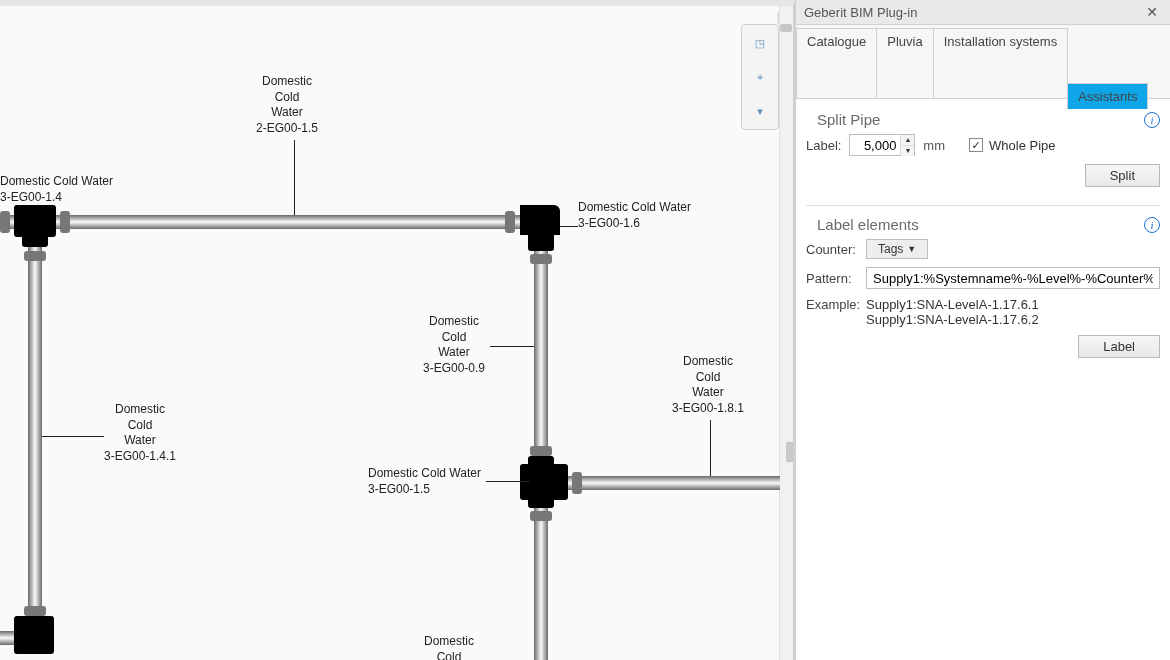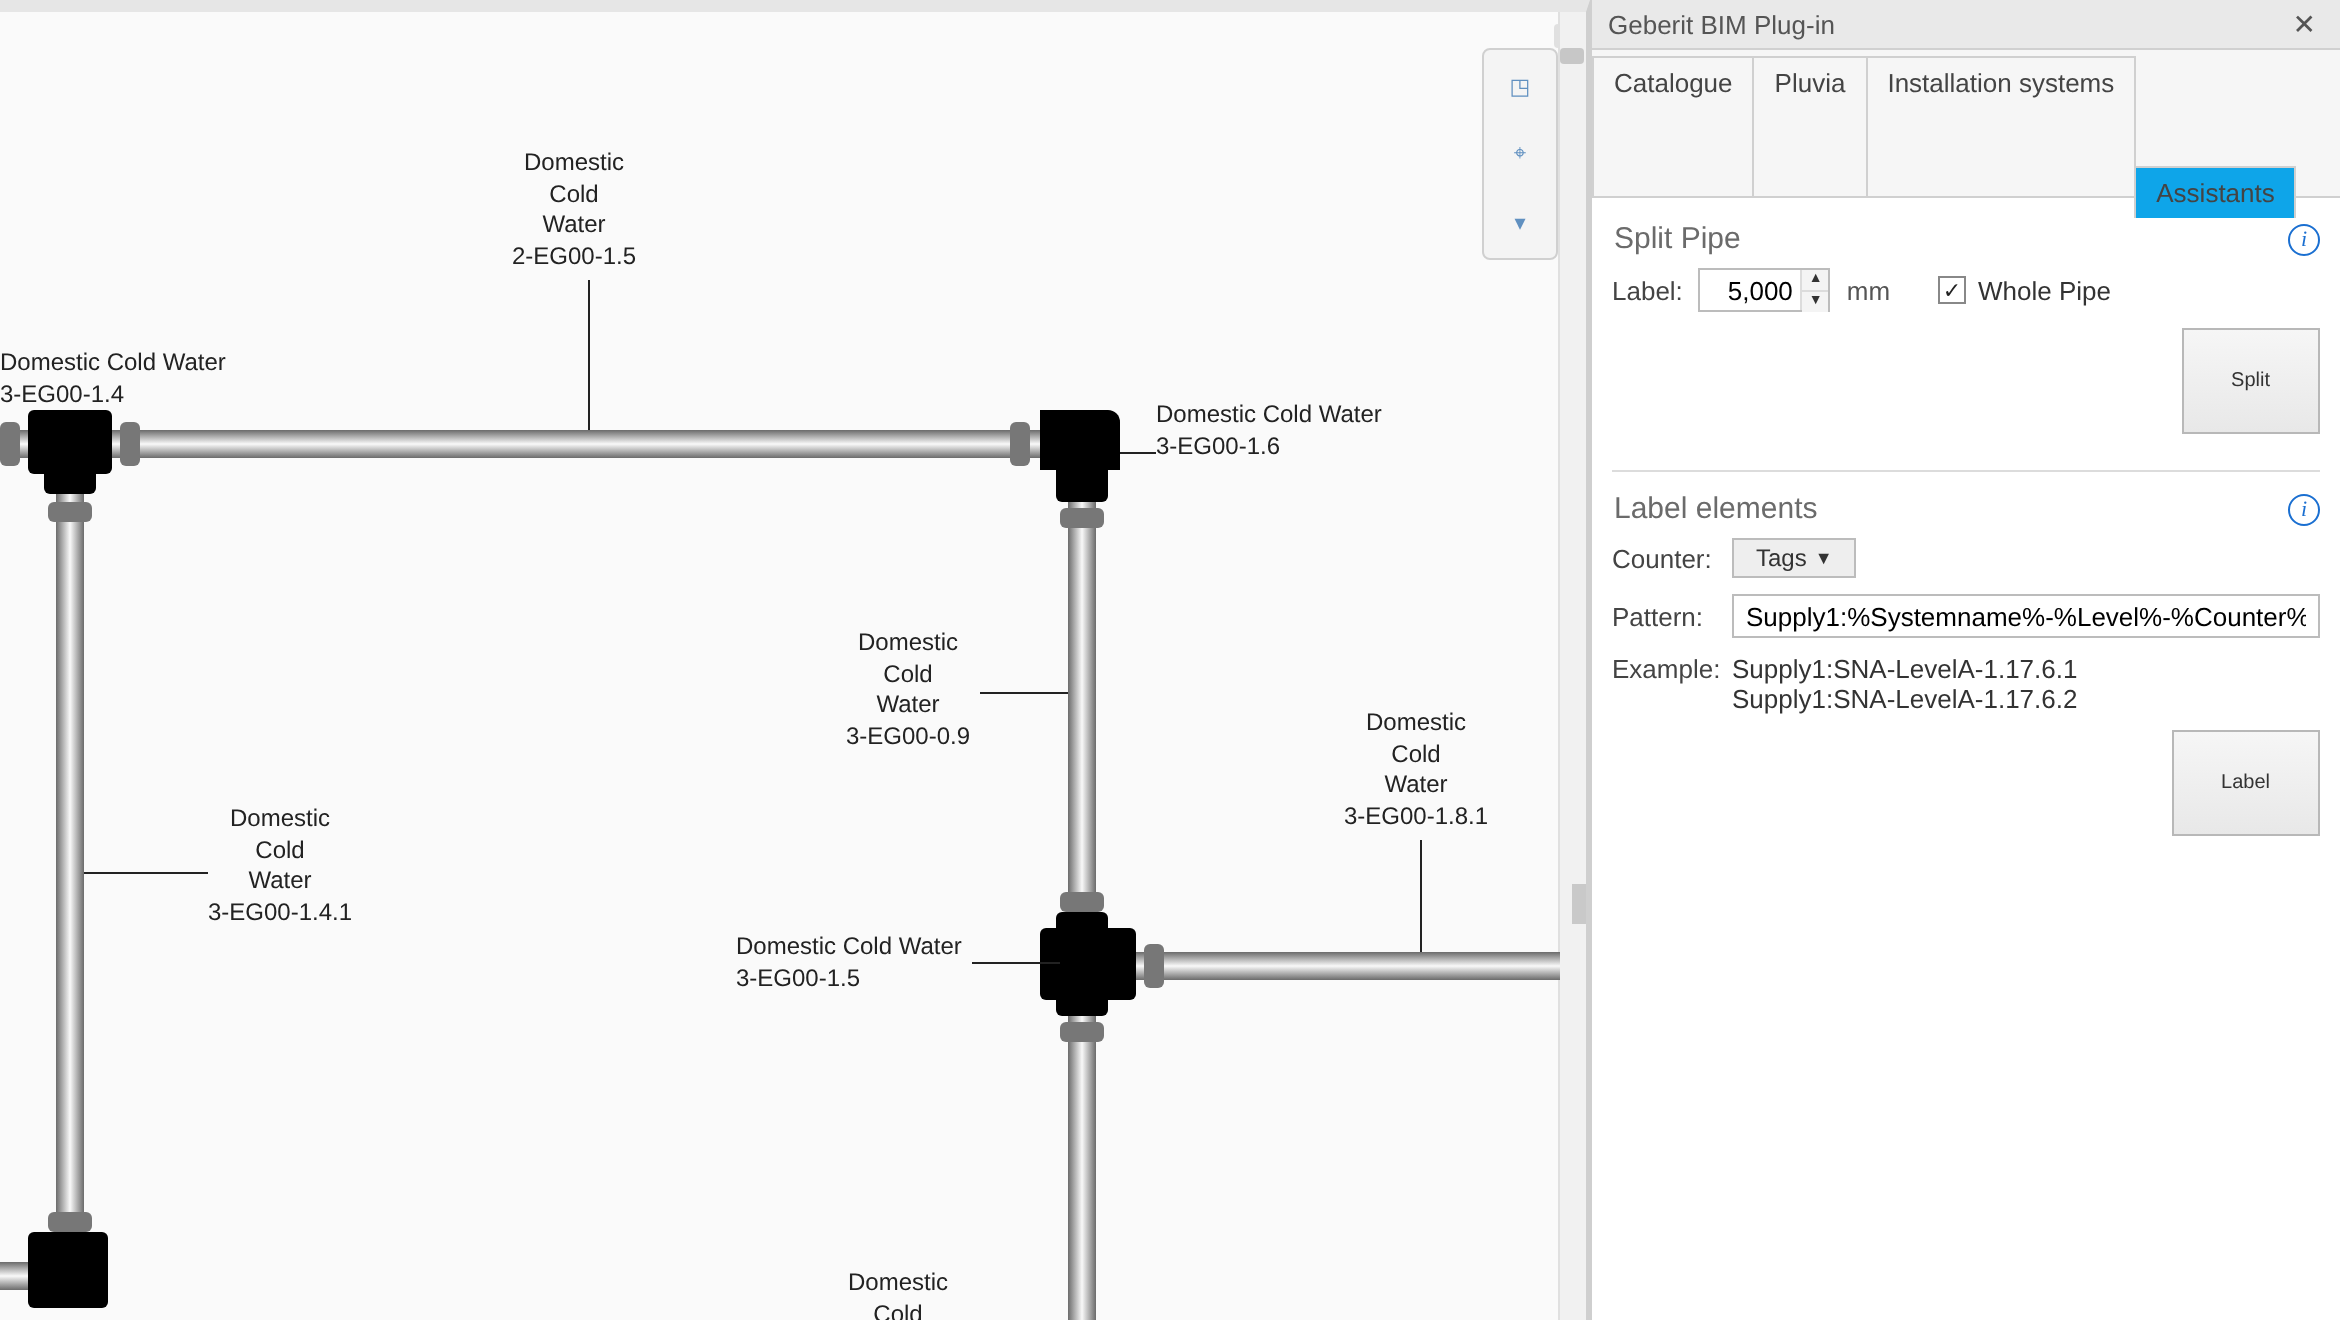--- a/index.html
+++ b/index.html
@@ -66,21 +66,21 @@
     margin-top: 44px;
   }
   .panel-body {
     padding: 8px 10px;
     flex: 1;
     overflow: auto;
   }
   .section-title {
     color: #6b6b6b;
     font-size: 15px;
-    margin: 4px 0 6px 1px;
+    margin: 4px 0 6px 11px;
     display: flex;
     align-items: center;
     justify-content: space-between;
   }
   .info-icon {
     width: 16px; height: 16px;
     border: 1.5px solid #1a6fd1;
     border-radius: 50%;
     color: #1a6fd1;
     font-size: 11px;
@@ -137,24 +137,24 @@
     border: 1px solid #888;
     display: inline-flex; align-items: center; justify-content: center;
     background: #fff;
     font-size: 11px;
     color: #222;
   }
   .btn {
     display: inline-block;
     background: linear-gradient(#f6f6f6,#e8e8e8);
     border: 1px solid #b8b8b8;
-    padding: 20px 24px;
+    padding: 3px 24px;
     cursor: pointer;
     color: #333;
-    font-size: 10px;
+    font-size: 13px;
   }
   .btn-row { text-align: right; margin: 6px 0 18px 0; }
   .text-input {
     border: 1px solid #bcbcbc;
     padding: 2px 6px;
     font-family: inherit;
     font-size: 13px;
     height: 22px;
     background: #fff;
   }

